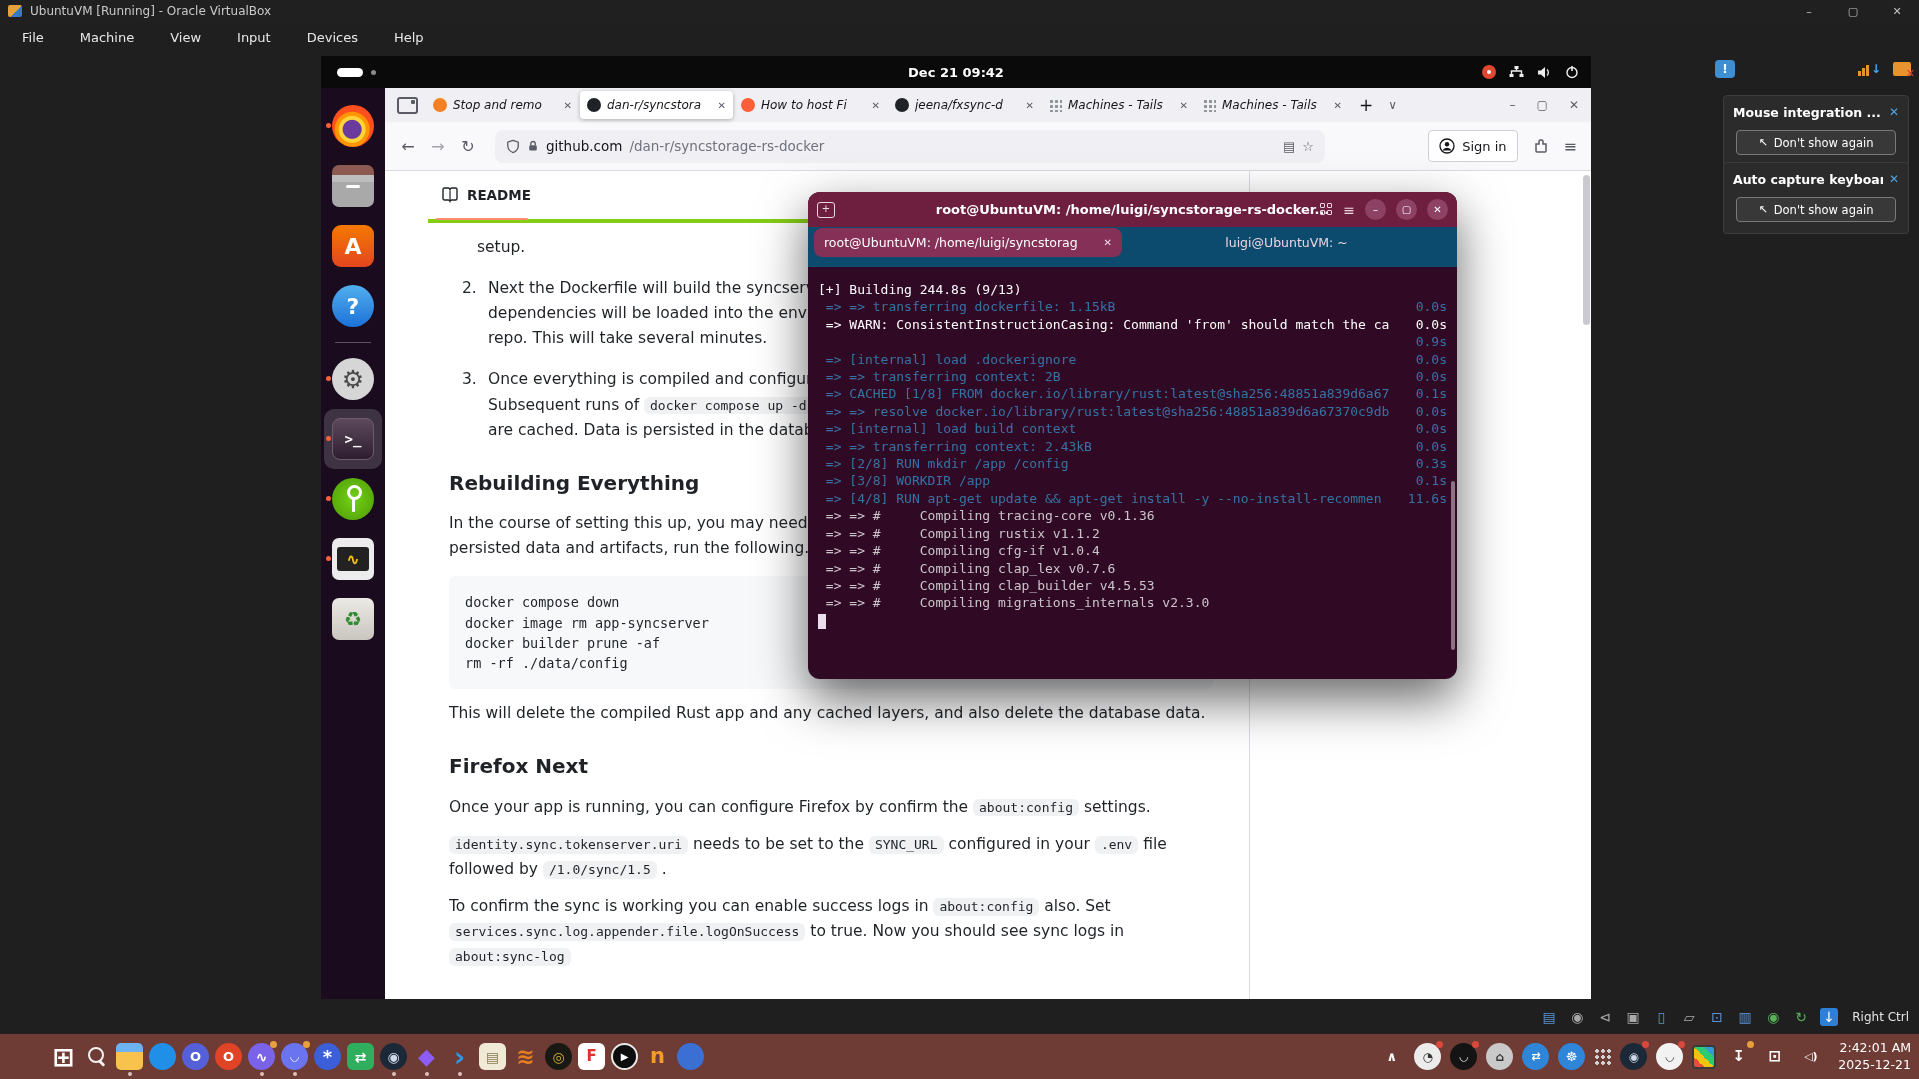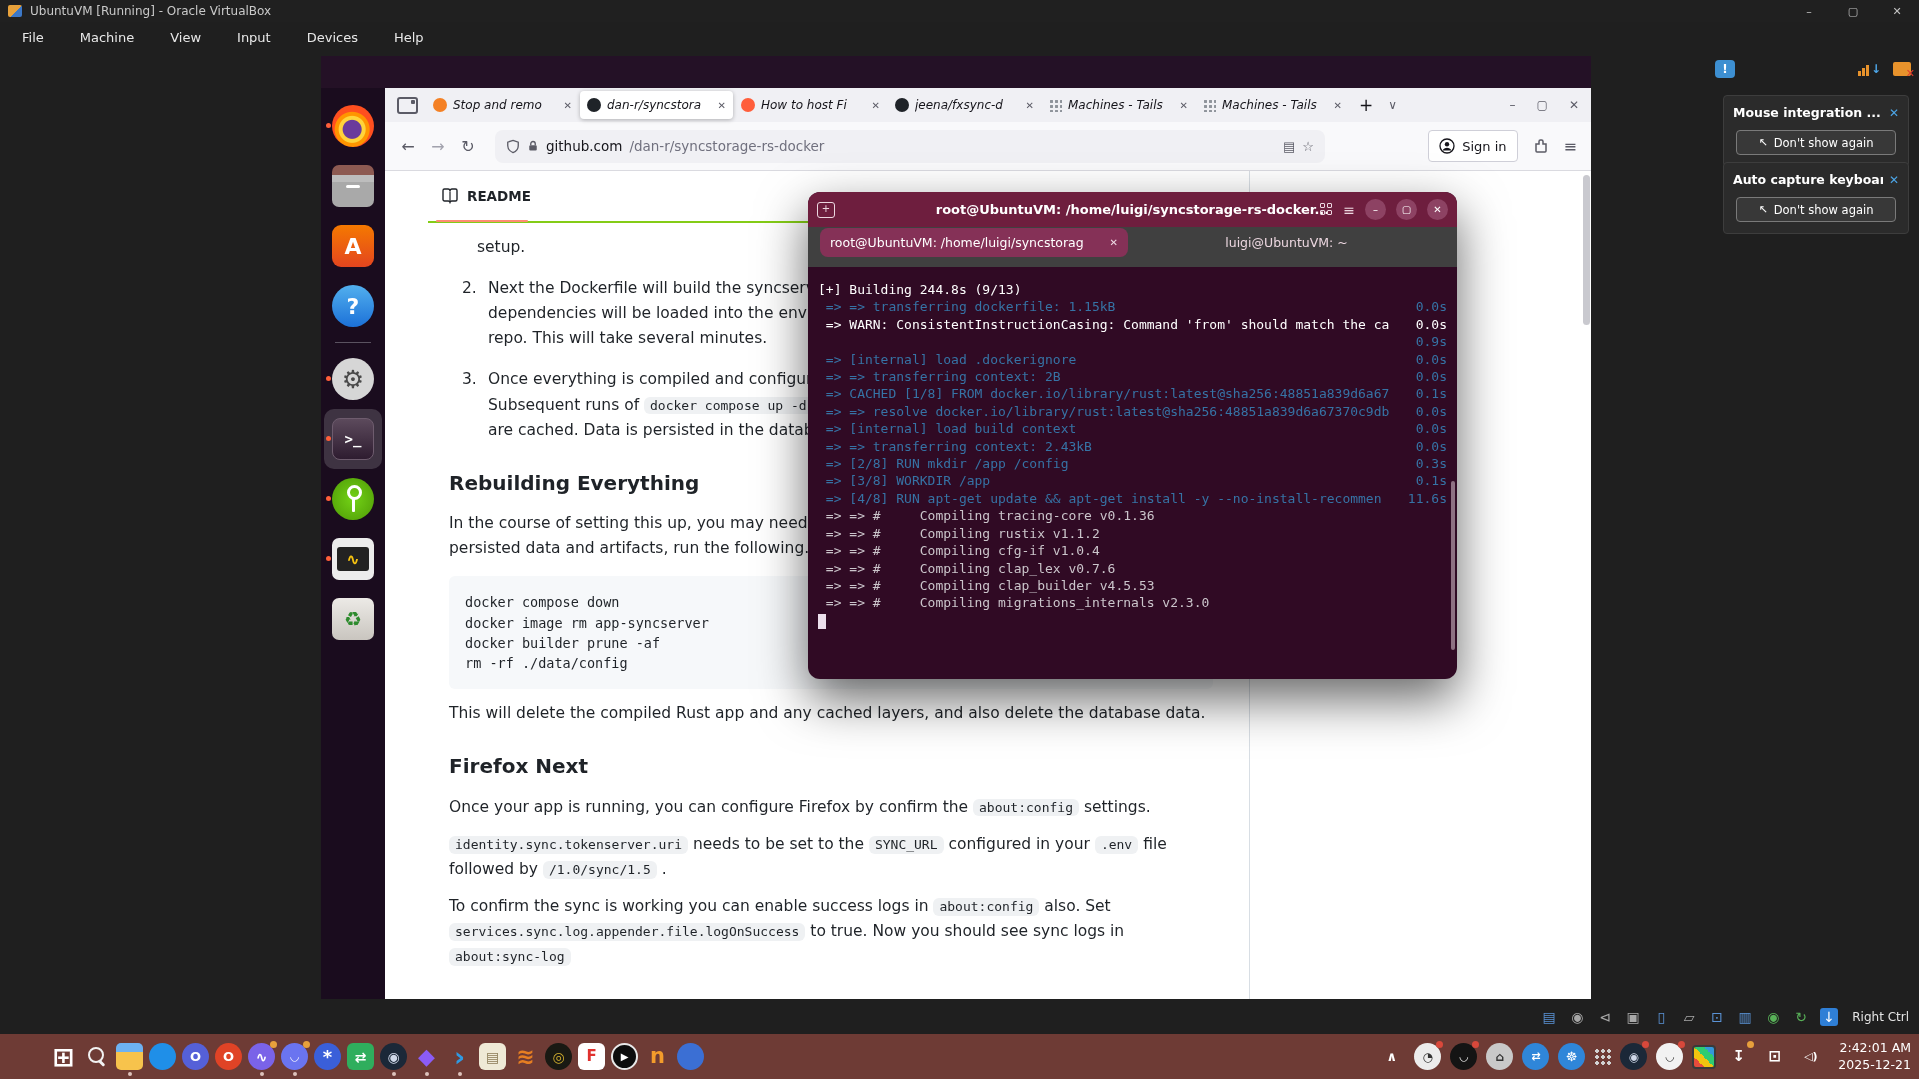--- a/index.html
+++ b/index.html
@@ -72,21 +72,21 @@
   .url{width:830px;margin-left:12px;height:33px;background:#f0f0f4;border-radius:8px;display:flex;align-items:center;padding:0 11px;gap:7px;box-sizing:border-box;font-size:13.5px;}
   .url .host{color:#15141a;}
   .url .path{color:#70707e;}
   .url .spacer{flex:1;}
   .url .uic{color:#5b5b66;font-size:13px;}
   .nav-right{margin-left:auto;display:flex;align-items:center;gap:15px;padding-right:6px;}
   .signin{border:1px solid #cfcfd8;background:#fff;border-radius:4px;height:30px;display:flex;align-items:center;gap:7px;padding:0 10px;font-size:13px;color:#15141a;}
   .hamb{font-size:16px;color:#5b5b66;}
   .ff-content{position:absolute;top:83px;left:0;right:0;bottom:0;background:#fff;overflow:hidden;}
   .gh-border-v{position:absolute;left:864px;top:0;bottom:0;width:1px;background:#d8dee4;}
-  .readme-head{position:absolute;top:0;left:43px;width:821px;height:52px;border-bottom:2px solid #84cc16;display:flex;align-items:center;gap:9px;padding-left:14px;box-sizing:border-box;}
+  .readme-head{position:absolute;top:0;left:43px;width:821px;height:52px;border-bottom:4px solid #84cc16;display:flex;align-items:center;gap:9px;padding-left:14px;box-sizing:border-box;}
   .readme-head .lbl{font-size:13.5px;font-weight:bold;color:#1f2328;}
   .readme-underline{position:absolute;left:8px;bottom:-1px;width:92px;height:2px;background:#fd8c73;border-radius:2px;}
   .ff-scroll{position:absolute;right:1px;top:4px;width:7px;height:150px;background:#c9c9cf;border-radius:4px;}
   .prose{position:absolute;left:64px;top:54px;width:800px;font-size:15.5px;line-height:1.62;color:#1f2328;}
   .prose .chip{font-family:"DejaVu Sans Mono",monospace;font-size:13px;background:#eff1f3;border-radius:6px;padding:1px 6px;line-height:1.2;display:inline-block;}
   .p-setup{margin:10px 0 0 28px;}
   .li{position:relative;padding-left:39px;margin-top:16px;}
   .li .num{position:absolute;left:13px;}
   .prose h3{font-size:20px;margin:24px 0 0;color:#1f2328;}
   .p-norm{margin-top:12px;}
@@ -96,21 +96,21 @@
   
   .term{position:absolute;left:487px;top:136px;width:649px;height:487px;border-radius:12px;background:#300a24;box-shadow:0 20px 50px rgba(0,0,0,.6);z-index:5;overflow:hidden;display:flex;flex-direction:column;}
   .term-title{height:35px;background:#6e1e3e;display:flex;align-items:center;padding:0 9px;position:relative;flex:0 0 auto;}
   .tnew{width:16px;height:14px;border:1.5px solid #ecd7e0;border-radius:3px;color:#ecd7e0;font-size:10px;line-height:12px;text-align:center;}
   .term-title .ttl{position:absolute;left:0;right:0;text-align:center;font-size:13px;font-weight:bold;color:#fff;pointer-events:none;}
   .term-ctl{margin-left:auto;display:flex;align-items:center;gap:10px;z-index:1;}
   .tgrid{width:13px;height:13px;display:grid;grid-template-columns:5px 5px;grid-template-rows:5px 5px;gap:2px;}
   .tgrid i{background:transparent;border:1.5px solid #ecd7e0;border-radius:1px;}
   .tmenu{color:#ecd7e0;font-size:14px;}
   .tbtn{width:21px;height:21px;border-radius:50%;background:#8d4263;color:#fff;font-size:10px;display:flex;align-items:center;justify-content:center;}
-  .term-tabs{height:40px;background:#404040;display:flex;align-items:center;padding:0 12px 9px;box-sizing:border-box;flex:0 0 auto;}
+  .term-tabs{height:40px;background:#0c4a6e;display:flex;align-items:center;padding:0 6px 9px;box-sizing:border-box;flex:0 0 auto;}
   .ttab-active{width:308px;height:29px;background:#853157;border-radius:8px;display:flex;align-items:center;padding:0 10px;box-sizing:border-box;font-size:12.5px;color:#fff;}
   .ttab-active .tt{flex:1;white-space:nowrap;overflow:hidden;}
   .ttab-active .tx{font-size:10px;color:#f0dce6;margin-left:6px;}
   .ttab-idle{flex:1;text-align:center;font-size:12.5px;color:#ecd7e0;}
   .term-body{flex:1;padding:14px 10px 6px;font-family:"DejaVu Sans Mono",monospace;font-size:13px;line-height:17.4px;position:relative;}
   .tl{display:flex;white-space:pre;}
   .tl .sp{flex:1;}
   .c-w{color:#ffffff;}  .c-b{color:#3673a5;}  .c-g{color:#cbc5cb;}
   .cursor{width:8px;height:15px;background:#ecdfec;margin-top:2px;}
   .term-scroll{position:absolute;right:2px;top:52%;width:4px;height:41%;background:rgba(236,215,226,.5);border-radius:2px;}
@@ -120,21 +120,21 @@
   .st-label{font-size:12px;color:#e4e4e4;margin-left:4px;}
   .np-head{position:absolute;right:8px;top:60px;width:196px;display:flex;align-items:center;}
   .np-bubble{width:20px;height:18px;background:#3d8fd1;border-radius:4px;color:#fff;font-weight:bold;font-size:12px;display:flex;align-items:center;justify-content:center;}
   .np-tools{margin-left:auto;display:flex;gap:12px;align-items:center;}
   .np-sort{display:flex;align-items:flex-end;gap:1px;}
   .np-sort i{display:block;width:3px;background:#e8932c;}
   .np-sort b{color:#4da6e8;font-size:12px;margin-left:1px;}
   .np-discard{position:relative;width:18px;height:14px;background:#e8932c;border-radius:2px;}
   .np-discard b{position:absolute;right:-4px;bottom:-4px;color:#e23b2e;font-size:11px;}
   .np-card{position:absolute;width:186px;background:#2b2b2b;border:1px solid #3d3d3d;border-radius:4px;padding:9px 9px 11px;box-sizing:border-box;}
-  .np-card .row{display:flex;align-items:center;}
+  .np-card .row{display:flex;align-items:flex-start;}
   .np-card .t{font-size:12.5px;font-weight:bold;color:#fff;white-space:nowrap;overflow:hidden;flex:1;}
   .np-card .x{color:#4da6e8;font-weight:bold;font-size:12px;margin-left:6px;}
   .np-btn{margin:10px auto 0;width:158px;height:23px;border:1px solid #7a7a7a;border-radius:4px;background:#383838;color:#fff;font-size:11.5px;display:flex;align-items:center;justify-content:center;gap:6px;}
   .np-btn .cur{font-size:11px;}
   
   .taskbar{position:absolute;left:0;right:0;top:1034px;height:45px;background:#6e3b35;display:flex;align-items:center;}
   .tb-apps{display:flex;align-items:center;gap:6px;margin-left:50px;}
   .app,.tray-ic{position:relative;width:27px;height:27px;display:flex;align-items:center;justify-content:center;flex:0 0 auto;box-sizing:border-box;}
   .ci{border-radius:50%;}  .sq{border-radius:6px;}
   .app .g,.tray-ic .g{font-weight:bold;line-height:1;}
@@ -168,20 +168,42 @@
     <span class="mi">File</span>
     <span class="mi">Machine</span>
     <span class="mi">View</span>
     <span class="mi">Input</span>
     <span class="mi">Devices</span>
     <span class="mi">Help</span>
   </div>
 
   <div class="vm">
 
+    <div class="ub-topbar">
+      <span class="ub-pill"></span>
+      <span class="ub-wsdot"></span>
+      <div class="ub-clock">Dec 21  09:42</div>
+      <div class="ub-right">
+        <span class="ub-badge"></span>
+        <svg width="15" height="13" viewBox="0 0 15 13">
+            <path d="M7.5 1v4M2.5 8v-3h10v3" stroke="#eee" stroke-width="1.4" fill="none"></path>
+            <rect x="5.5" y="0" width="4" height="3" fill="#eee"></rect>
+            <rect x="0.5" y="8" width="4" height="3" fill="#eee"></rect>
+            <rect x="10.5" y="8" width="4" height="3" fill="#eee"></rect>
+          </svg>
+        <svg width="15" height="13" viewBox="0 0 15 13">
+            <path d="M1 4.5h3l4-3.5v11l-4-3.5H1z" fill="#eee"></path>
+            <path d="M10 3.5c1.8 1.5 1.8 4.5 0 6" stroke="#eee" stroke-width="1.3" fill="none"></path>
+          </svg>
+        <svg width="14" height="14" viewBox="0 0 14 14">
+            <circle cx="7" cy="7.5" r="5" stroke="#eee" stroke-width="1.4" fill="none"></circle>
+            <path d="M7 1v5" stroke="#eee" stroke-width="1.6"></path>
+          </svg>
+      </div>
+    </div>
 
     <div class="dock">
         <div class="dock-item">
           <div class="dk ic-firefox">
             <span class="ff-ball"></span>
           </div>
           <span class="rundot"></span>
         </div>
         <div class="dock-item">
           <div class="dk ic-files">

